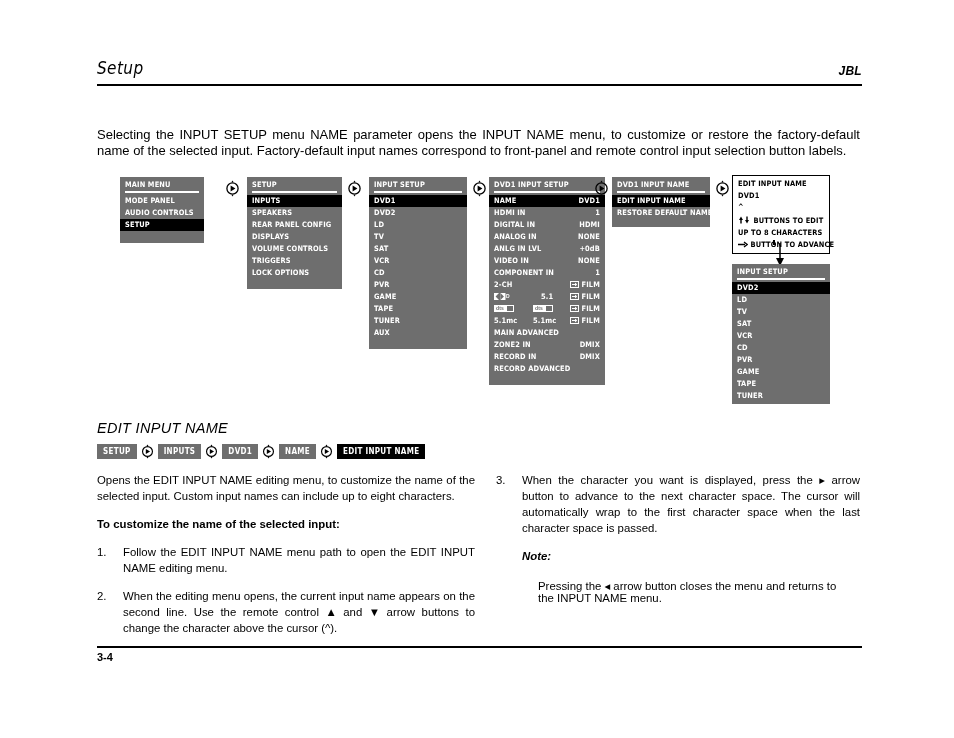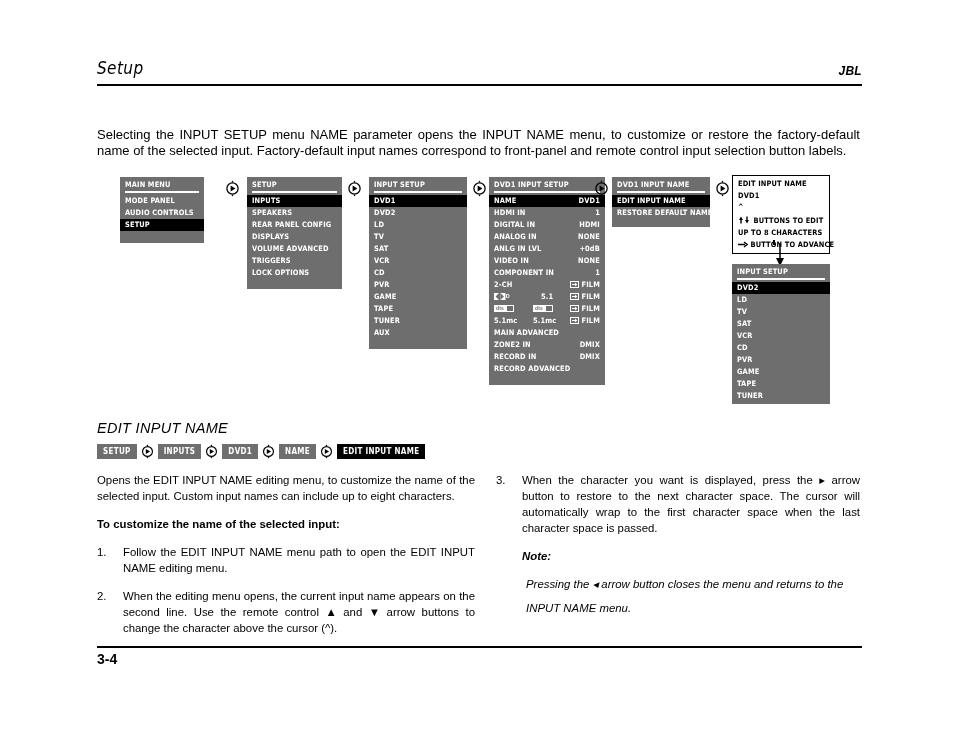--- a/index.html
+++ b/index.html
@@ -78,25 +78,25 @@
   
   .col{position:absolute;font-size:11.4px;line-height:16px;}
   .colL{left:85px;width:378px;}
   .colR{left:484px;width:364px;}
   .p{margin:0 0 12px 0;text-align:justify;}
   .p.nj{text-align:left;}
   .b{font-weight:700;}
   .li{position:relative;padding-left:26px;margin:0 0 12px 0;text-align:justify;}
   .li .num{position:absolute;left:0;top:0;}
   .note-t{font-weight:700;font-style:italic;margin:0 0 8px 0;}
-  .note-b{font-style:italic;margin:4px;line-height:24px;}
+  .note-b{margin:16px;line-height:12px;}
 
   
   .ftr-rule{position:absolute;left:85px;top:646px;width:765px;height:1.6px;background:#000;}
-  .ftr-pg{position:absolute;left:85px;top:651px;font-size:14px;font-weight:700;}
+  .ftr-pg{position:absolute;left:85px;top:651px;font-size:11px;font-weight:700;}
 
   .tri{display:inline-block;}
 </style>
 </head>
 <body>
 
 <div class="page">
 
   <div class="hdr">
     <div class="hdr-title">Setup</div>
@@ -126,21 +126,21 @@
       </svg>
     </div>
 
     <div class="osd" id="m-setup" style="left:235px;top:177px;width:95px;">
       <div class="ttl">SETUP</div>
       <div class="ttl-rule"></div>
       <div class="row sel">INPUTS</div>
       <div class="row">SPEAKERS</div>
       <div class="row">REAR PANEL CONFIG</div>
       <div class="row">DISPLAYS</div>
-      <div class="row">VOLUME ADVANCED</div>
+      <div class="row">VOLUME CONTROLS</div>
       <div class="row">TRIGGERS</div>
       <div class="row">LOCK OPTIONS</div>
       <div style="height:10px;"></div>
     </div>
 
     <div class="arrow-ic" style="left:334px;top:180px;">
       <svg width="17" height="17" viewBox="0 0 17 17">
         <path d="M8.5 0.6 L9.6 2.2 L7.4 2.2 Z" fill="#000"></path>
         <path d="M8.5 16.4 L9.6 14.8 L7.4 14.8 Z" fill="#000"></path>
         <circle cx="8.5" cy="8.5" r="5.6" fill="none" stroke="#000" stroke-width="1.3"></circle>
@@ -417,21 +417,21 @@
 
     <div class="li">
       <span class="num">2.</span>
       <span>When the editing menu opens, the current input name appears on the second line. Use the remote control </span><span class="tri">▲</span><span> and </span><span class="tri">▼</span><span> arrow buttons to change the character above the cursor (^).</span>
     </div>
   </div>
 
   <div class="col colR" style="top:472px;">
     <div class="li">
       <span class="num">3.</span>
-      <span>When the character you want is displayed, press the </span><span class="tri">▸</span><span> arrow button to restore to the next character space. The cursor will automatically wrap to the first character space when the last character space is passed.</span>
+      <span>When the character you want is displayed, press the </span><span class="tri">▸</span><span> arrow button to advance to the next character space. The cursor will automatically wrap to the first character space when the last character space is passed.</span>
     </div>
 
     <div style="padding-left:26px;">
       <p class="note-t">Note:</p>
       <p class="note-b"><span>Pressing the </span><span class="tri">◂</span><span> arrow button closes the menu and returns to the INPUT NAME menu.</span></p>
     </div>
   </div>
 
   <div class="ftr-rule"></div>
   <div class="ftr-pg">3-4</div>

